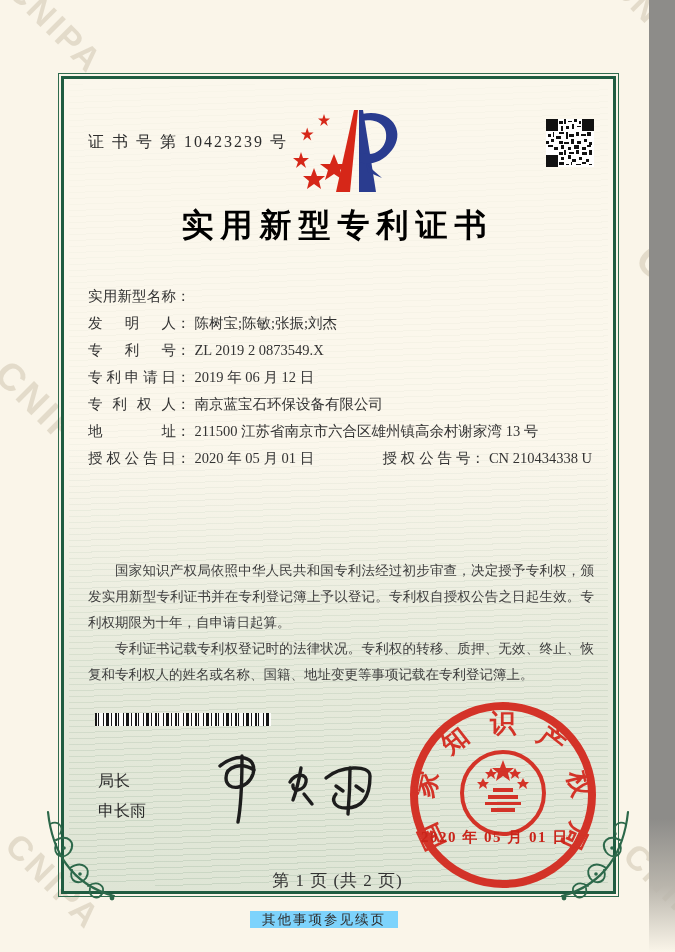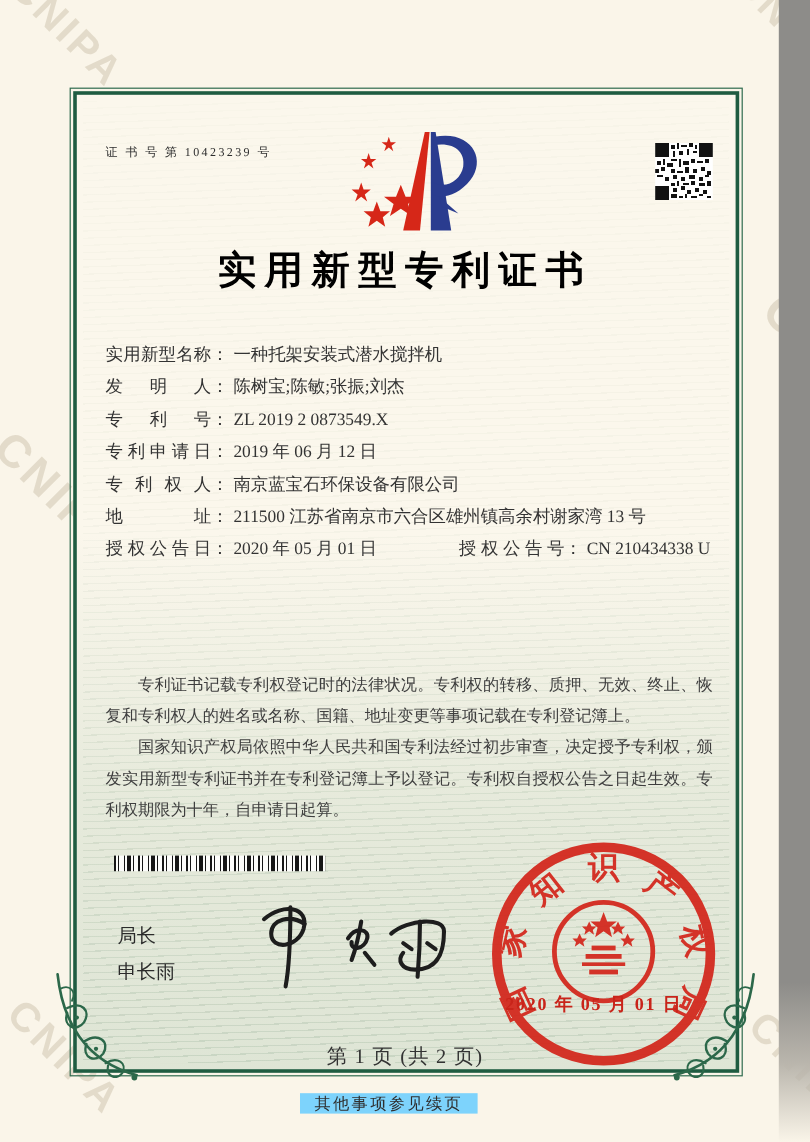--- a/index.html
+++ b/index.html
@@ -19,21 +19,21 @@
     -webkit-mask-image:linear-gradient(180deg,rgba(0,0,0,0.12) 0%,rgba(0,0,0,0.25) 45%,rgba(0,0,0,0.75) 75%,#000 100%);
     mask-image:linear-gradient(180deg,rgba(0,0,0,0.12) 0%,rgba(0,0,0,0.25) 45%,rgba(0,0,0,0.75) 75%,#000 100%);}
   .flourish{position:absolute;width:78px;height:100px;}
   .flourish svg{width:100%;height:100%;}
   .flourish.left{left:42px;top:806px;}
   .flourish.right{left:556px;top:806px;transform:scaleX(-1);}
   
   .wm{position:absolute;font-family:"Liberation Sans",sans-serif;font-weight:bold;
     color:rgba(164,148,117,0.26);transform:rotate(45deg);letter-spacing:3px;white-space:nowrap;}
   
-  .cert-no{position:absolute;left:88px;top:120px;font-size:10px;letter-spacing:2px;color:#2d2d2d;}
+  .cert-no{position:absolute;left:88px;top:132px;font-size:16px;letter-spacing:2px;color:#2d2d2d;}
   .logo{position:absolute;left:288px;top:102px;width:120px;height:96px;}
   .qr{position:absolute;left:546px;top:119px;width:48px;height:48px;}
   .title{position:absolute;left:58px;top:204px;width:559px;text-align:center;
     font-size:32px;font-weight:bold;letter-spacing:7px;color:#000000;}
   
   .fields{position:absolute;left:88px;top:283px;width:504px;display:flex;flex-direction:column;}
   .frow{display:flex;font-size:14.5px;color:#333;line-height:27px;}
   .pair{display:flex;}
   .lbl{display:inline-block;width:88px;text-align:justify;text-align-last:justify;}
   .colon{margin-right:4px;}
@@ -184,21 +184,20 @@
       </g>
     </svg>
   </div>
 
   <div class="title">实用新型专利证书</div>
 
   <div class="fields">
     <div class="frow">
       <span class="lbl">实用新型名称</span>
         <span class="colon">：</span>
-      <span class="val">一种托架安装式潜水搅拌机</span>
     </div>
     <div class="frow">
       <span class="lbl">发明人</span>
         <span class="colon">：</span>
       <span class="val">陈树宝;陈敏;张振;刘杰</span>
     </div>
     <div class="frow">
       <span class="lbl">专利号</span>
         <span class="colon">：</span>
       <span class="val">ZL 2019 2 0873549.X</span>
@@ -226,22 +225,22 @@
       </span>
       <span class="pair">
         <span class="lbl">授权公告号</span>
           <span class="colon">：</span>
         <span class="val">CN 210434338 U</span>
       </span>
     </div>
   </div>
 
   <div class="paras">
+    <p>国家知识产权局依照中华人民共和国专利法经过初步审查，决定授予专利权，颁发实用新型专利证书并在专利登记簿上予以登记。专利权自授权公告之日起生效。专利权期限为十年，自申请日起算。</p>
     <p>专利证书记载专利权登记时的法律状况。专利权的转移、质押、无效、终止、恢复和专利权人的姓名或名称、国籍、地址变更等事项记载在专利登记簿上。</p>
-    <p>国家知识产权局依照中华人民共和国专利法经过初步审查，决定授予专利权，颁发实用新型专利证书并在专利登记簿上予以登记。专利权自授权公告之日起生效。专利权期限为十年，自申请日起算。</p>
   </div>
 
   <div class="barcode"></div>
 
   <div class="signer">
     <div>局长</div>
     <div>申长雨</div>
   </div>
 
   <div class="signature">

